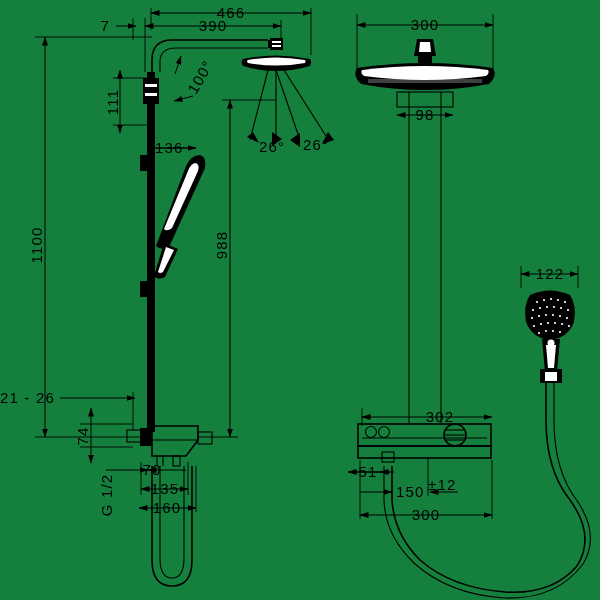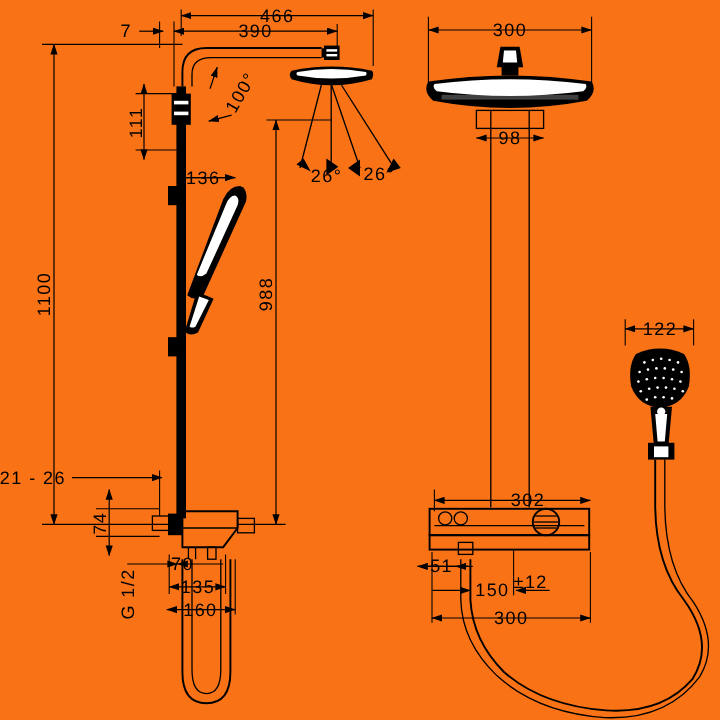--- a/index.html
+++ b/index.html
@@ -4,21 +4,21 @@
 <style>
   html, body {
     margin: 0;
     padding: 0;
     background: #ffffff;
   }
   #drawing-root {
     position: relative;
     width: 600px;
     height: 600px;
-    background: #f97316;
+    background: #15803d;
     font-family: "Liberation Sans", sans-serif;
     overflow: hidden;
   }
   #drawing-svg {
     position: absolute;
     left: 0;
     top: 0;
     width: 600px;
     height: 600px;
     display: block;

